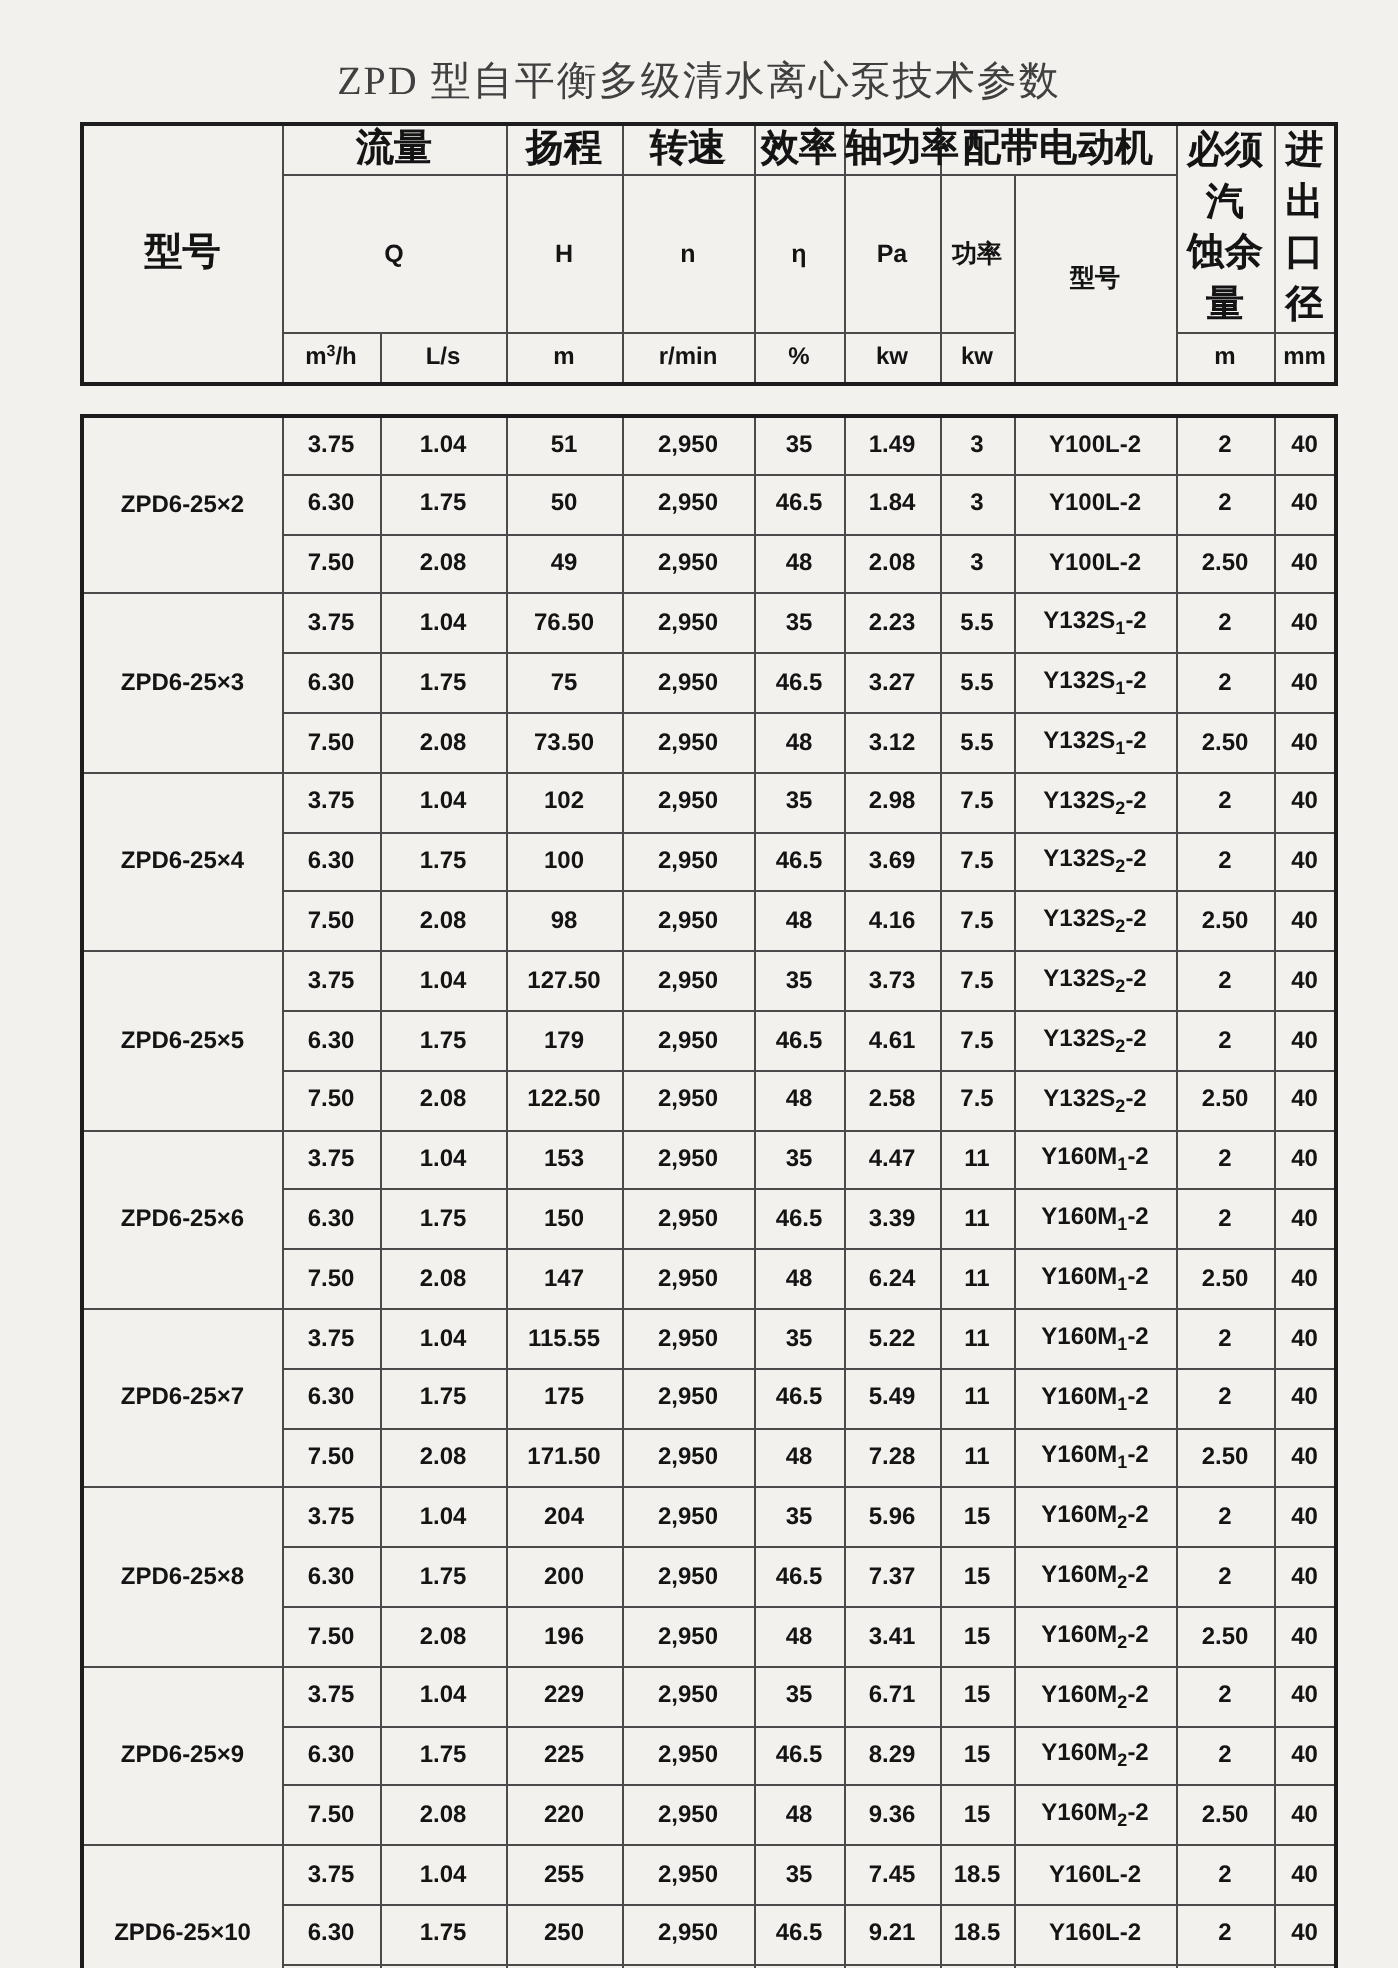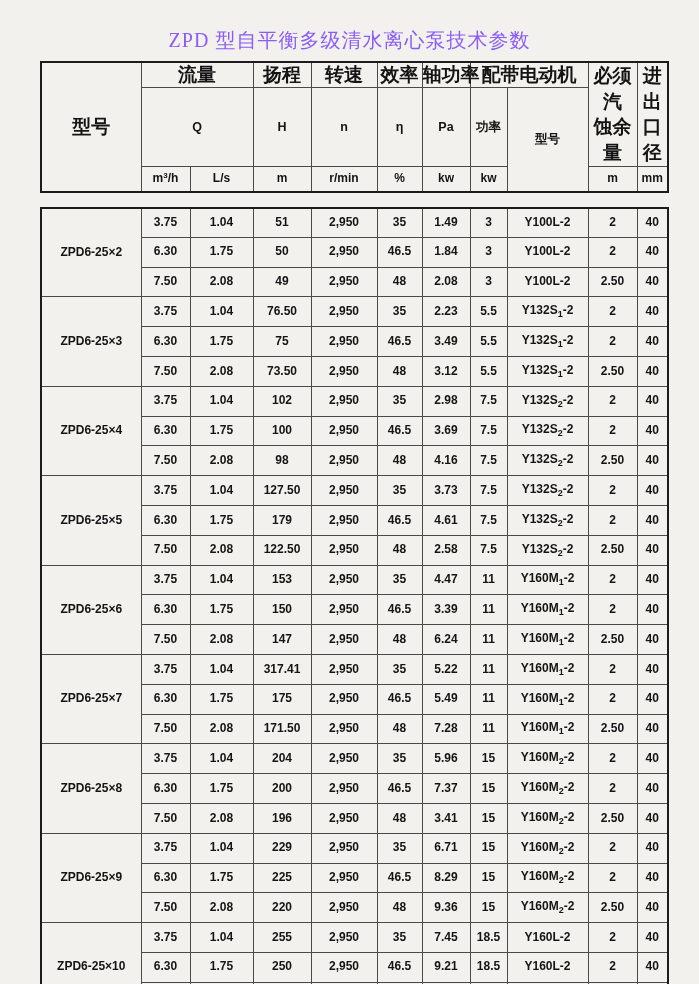--- a/index.html
+++ b/index.html
@@ -14,21 +14,21 @@
     color: #141414;
     overflow: hidden;
   }
   .page-title {
     margin: 27px 0 7px 0;
     text-align: center;
     font-family: "Liberation Serif", "DejaVu Serif", serif;
     font-weight: normal;
     font-size: 20px;
     letter-spacing: 1px;
-    color: #8b5cf6;
+    color: #404040;
   }
   .tbl-wrap {
     margin-left: 40px;
     width: 627px;
   }
   table {
     border-collapse: collapse;
     table-layout: fixed;
     width: 627px;
     border: 2px solid #1c1c1c;
@@ -180,21 +180,21 @@
           <td><span>Y132S</span><span class="subsc">1</span><span>-2</span></td>
           <td>2</td>
           <td>40</td>
         </tr>
         <tr>
           <td>6.30</td>
           <td>1.75</td>
           <td>75</td>
           <td>2,950</td>
           <td>46.5</td>
-          <td>3.49</td>
+          <td>3.27</td>
           <td>5.5</td>
           <td><span>Y132S</span><span class="subsc">1</span><span>-2</span></td>
           <td>2</td>
           <td>40</td>
         </tr>
         <tr>
           <td>7.50</td>
           <td>2.08</td>
           <td>73.50</td>
           <td>2,950</td>
@@ -313,21 +313,21 @@
           <td>6.24</td>
           <td>11</td>
           <td><span>Y160M</span><span class="subsc">1</span><span>-2</span></td>
           <td>2.50</td>
           <td>40</td>
         </tr>
         <tr>
           <td rowspan="3">ZPD6-25×7</td>
           <td>3.75</td>
           <td>1.04</td>
-          <td>317.41</td>
+          <td>115.55</td>
           <td>2,950</td>
           <td>35</td>
           <td>5.22</td>
           <td>11</td>
           <td><span>Y160M</span><span class="subsc">1</span><span>-2</span></td>
           <td>2</td>
           <td>40</td>
         </tr>
         <tr>
           <td>6.30</td>

